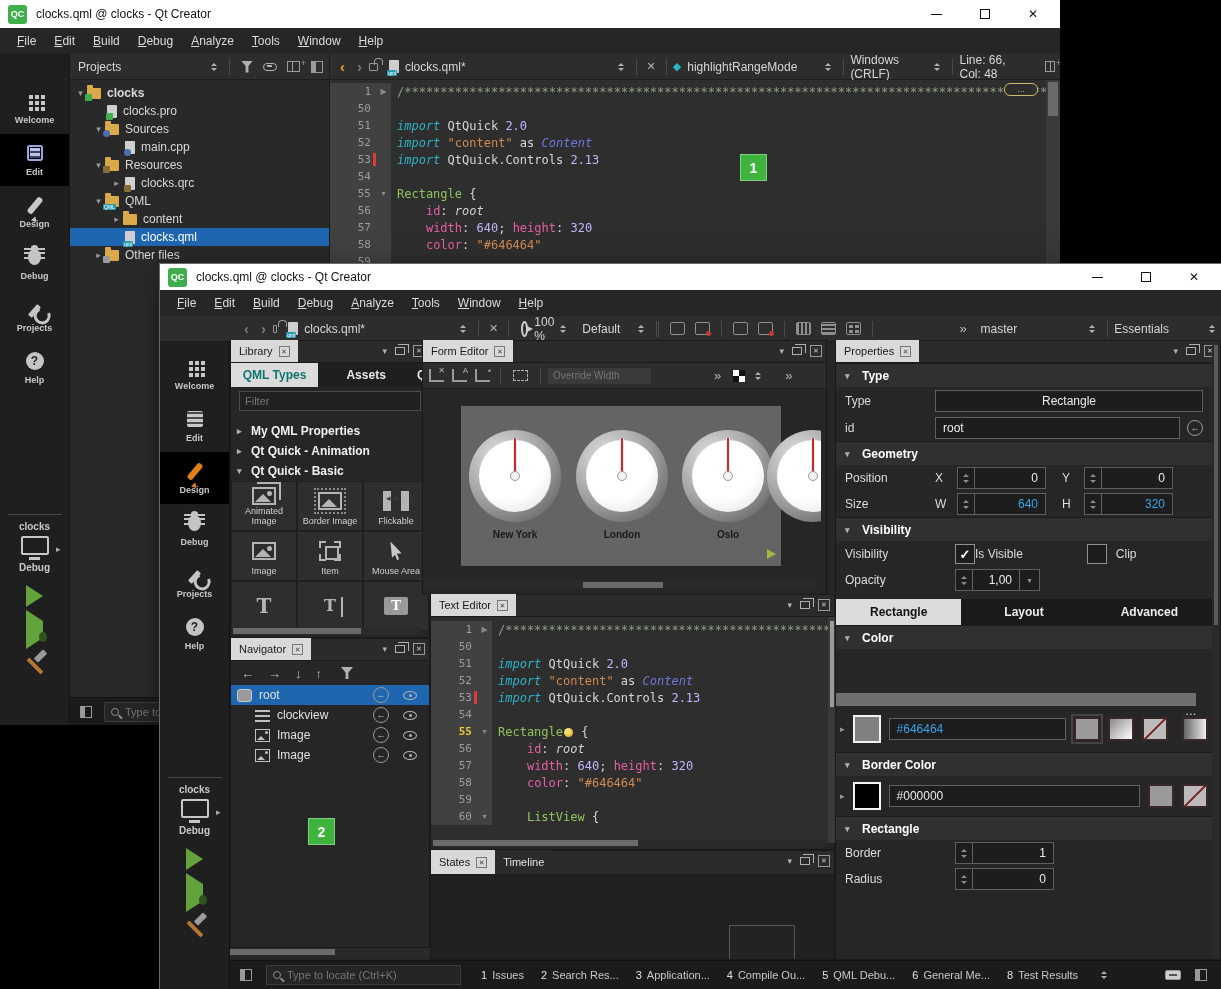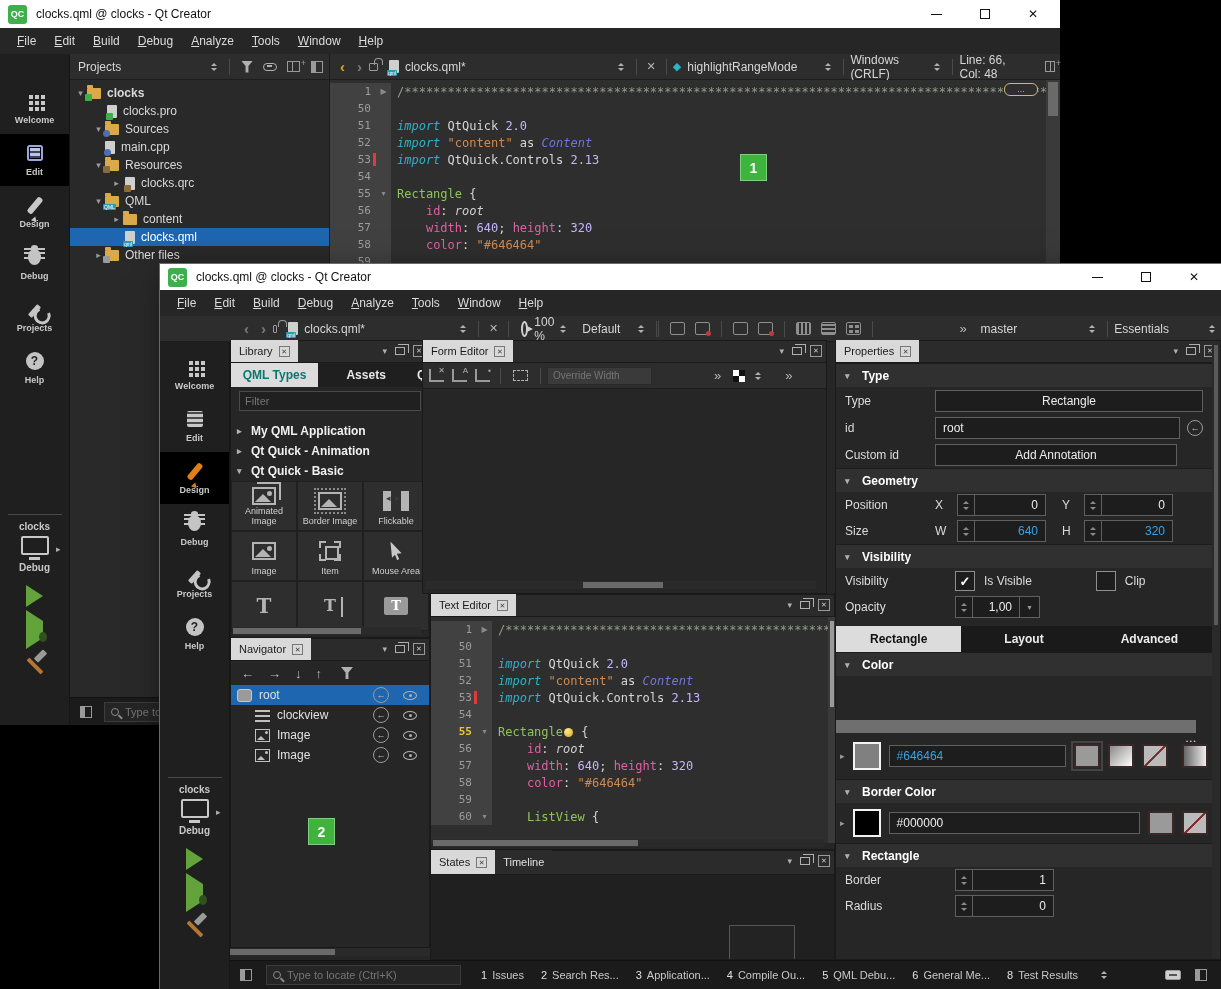--- a/index.html
+++ b/index.html
@@ -359,21 +359,21 @@
         <div class="trow" style="padding-left: 22px;">
           <span class="texp"></span>
           <span class="tico ic-file-pro"></span>
           <span class="tlabel">clocks.pro</span>
         </div>
         <div class="trow" style="padding-left: 22px;">
           <span class="texp">▾</span>
           <span class="tico ic-folder-src"></span>
           <span class="tlabel">Sources</span>
         </div>
-        <div class="trow" style="padding-left: 20px;">
+        <div class="trow" style="padding-left: 40px;">
           <span class="texp"></span>
           <span class="tico ic-file-cpp"></span>
           <span class="tlabel">main.cpp</span>
         </div>
         <div class="trow" style="padding-left: 22px;">
           <span class="texp">▾</span>
           <span class="tico ic-folder-res"></span>
           <span class="tlabel">Resources</span>
         </div>
         <div class="trow" style="padding-left: 40px;">
@@ -575,21 +575,21 @@
         <div class="subtab active" style="width: 88px;">QML Types</div>
         <div class="subtab" style="width: 97px;">Assets</div>
         <div class="subtab" style="width: 15px;">Q</div>
       </div>
     <div class="filterrow">
       <input placeholder="Filter" style="">
     </div>
     <div id="lib-sections" style="padding-top:6px;background:#262626">
         <div class="lsec">
           <span class="lcaret">▸</span>
-          <span>My QML Application</span>
+          <span>My QML Properties</span>
         </div>
         <div class="lsec">
           <span class="lcaret">▸</span>
           <span>Qt Quick - Animation</span>
         </div>
         <div class="lsec">
           <span class="lcaret">▾</span>
           <span>Qt Quick - Basic</span>
         </div>
       </div>
@@ -732,20 +732,45 @@
       <span class="sep"></span>
       <input style="width: 105px; height: 18px; background: rgb(58, 58, 58); border: 1px solid rgb(42, 42, 42); color: rgb(154, 154, 154); font-size: 10px; padding: 0px 5px; outline: none;" placeholder="Override Width">
       <span class="gl" style="margin-left:62px;font-size:13px">»</span>
       <span class="ic-checker" style="margin-left:12px"></span>
       <span class="updown">
           <i></i>
           <i></i>
         </span>
       <span class="gl" style="margin-left:18px;font-size:13px">»</span>
     </div>
+    <div class="canvas" style="left:0;top:48px;width:398px;height:206px">
+      <div class="rootrect" style="left:38px;top:17px;width:320px;height:160px"></div>
+      <div id="clock-row">
+          <div class="clock" style="left: 46px; top: 41px;">
+            <i class="needle"></i>
+            <i class="cap"></i>
+          </div>
+          <div class="clabel" style="left: 46px; top: 140px;">New York</div>
+          <div class="clock" style="left: 153px; top: 41px;">
+            <i class="needle"></i>
+            <i class="cap"></i>
+          </div>
+          <div class="clabel" style="left: 153px; top: 140px;">London</div>
+          <div class="clock" style="left: 259px; top: 41px;">
+            <i class="needle"></i>
+            <i class="cap"></i>
+          </div>
+          <div class="clabel" style="left: 259px; top: 140px;">Oslo</div>
+          <div class="clock" style="left: 344px; top: 41px;">
+            <i class="needle"></i>
+            <i class="cap"></i>
+          </div>
+        </div>
+      <span class="greenarrow" style="left:344px;top:160px"></span>
+    </div>
     <div class="hsc" style="left:2px;right:10px;bottom:4px">
         <div class="thumb" style="left:158px;width:80px"></div>
       </div>
   </div>
 
   <div class="panel" style="left:270px;top:330px;width:405px;height:256px">
     <div class="ptabbar">
       <div class="ptab">
         <span>Text Editor</span>
           <span class="pclosebox">✕</span>
@@ -819,24 +844,20 @@
         </div>
       <div class="frow">
           <span class="flabel">Type</span>
         <div class="pfield center" style="flex:1">Rectangle</div>
       </div>
       <div class="frow">
           <span class="flabel">id</span>
         <div class="pfield" style="flex:1">root</div>
         <span class="nexp" style="margin:0 0 0 7px">←</span>
       </div>
-      <div class="frow">
-          <span class="flabel">Custom id</span>
-        <div class="pfield center" style="flex:1;margin-right:26px">Add Annotation</div>
-      </div>
       <div class="phead">
           <span class="lcaret">▾</span>
           <span>Geometry</span>
         </div>
       <div class="frow" style="height:26px">
         <span class="flabel">Position</span>
         <span style="width:22px">X</span>
         <span class="spin">
             <i></i>
             <i></i>
@@ -864,21 +885,21 @@
           </span>
         <div class="pfield right blue" style="width:72px">320</div>
       </div>
       <div class="phead">
           <span class="lcaret">▾</span>
           <span>Visibility</span>
         </div>
       <div class="frow" style="height:26px">
         <span class="flabel">Visibility</span>
         <span class="cb" style="margin-left:20px">✓</span>
-        <span style="margin-left:9px">Is Visible</span>
+        <span style="margin-left:0">Is Visible</span>
         <span class="cb" style="margin-left:64px"></span>
         <span style="margin-left:9px">Clip</span>
       </div>
       <div class="frow" style="height:26px">
         <span class="flabel">Opacity</span>
         <span class="spin" style="margin-left:20px">
             <i></i>
             <i></i>
           </span>
         <div class="pfield right" style="width:48px">1,00</div>

